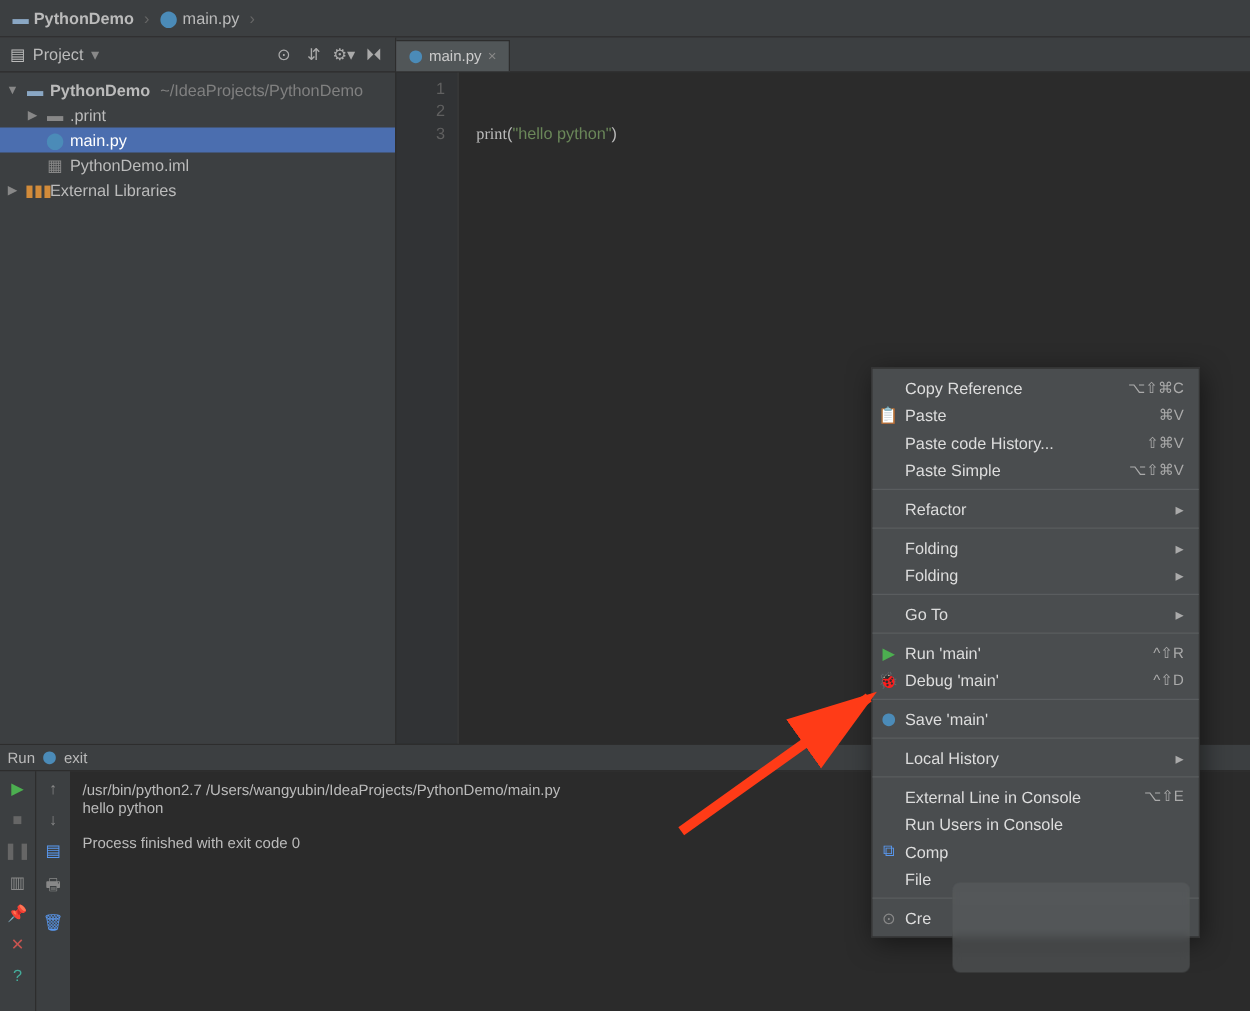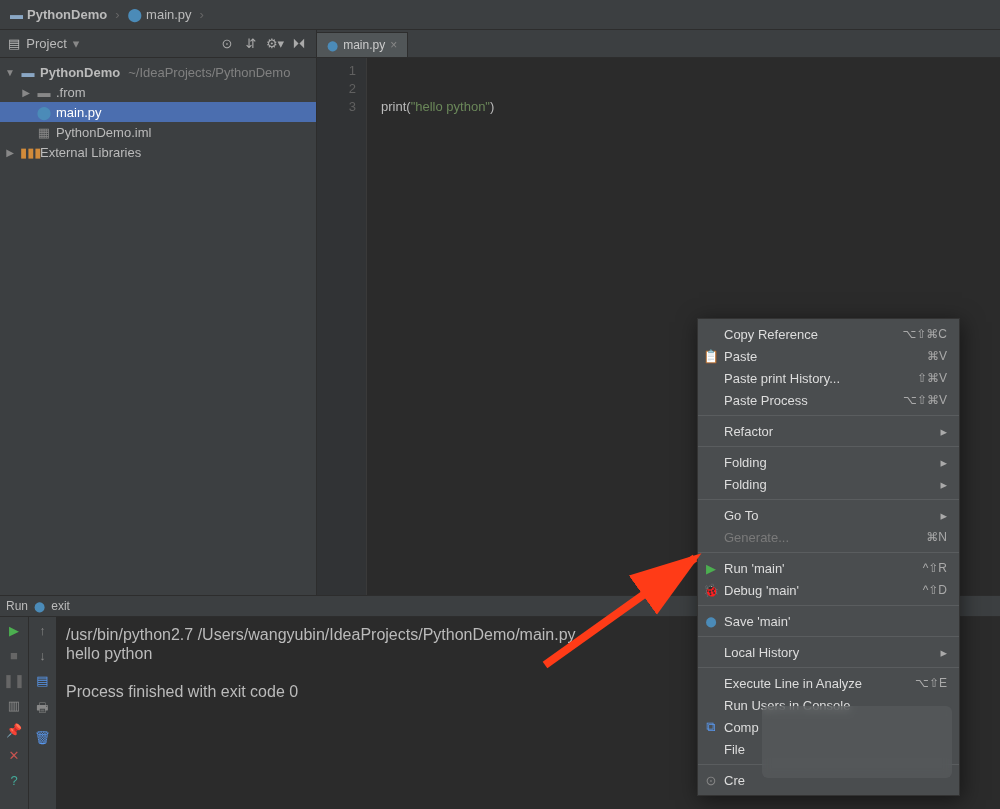--- a/index.html
+++ b/index.html
@@ -42,31 +42,31 @@
   
   .editor-wrap{flex:1;display:flex;flex-direction:column;background:var(--bg1);}
   .tabbar{height:28px;background:var(--panel);display:flex;align-items:flex-end;border-bottom:1px solid #2d2d2d;}
   .tab{display:flex;align-items:center;gap:5px;padding:5px 10px;background:#515658;border-top:1px solid #2d2d2d;border-right:1px solid #2d2d2d;color:#ccc;font-size:12px;}
   .tab .close{color:#888;cursor:pointer;}
   .code{display:flex;flex:1;font-family:Menlo,Consolas,monospace;font-size:13px;background:var(--bg1);padding-top:4px;padding-left:36px;position:relative;}
   .gutter{position:absolute;left:0;top:0;width:50px;text-align:right;padding:4px 10px 0 0;color:var(--gutter);background:#313335;height:100%;border-right:1px solid #3a3a3a;}
   .gutter div{height:18px;line-height:18px;}
   .lines{padding-left:28px;}
   .lines div{height:18px;line-height:18px;white-space:pre;}
-  .fn{color:var(--text);}
+  .fn{color:var(--text);font-family:Liberation Serif, serif;}
   .str{color:var(--green);}
   .par{color:var(--text);}
   
   .run-header{height:22px;background:var(--panel);border-top:1px solid #2d2d2d;border-bottom:1px solid #2d2d2d;display:flex;align-items:center;padding:0 6px;gap:6px;font-size:12px;}
   .run-body{display:flex;height:192px;background:var(--bg1);}
   .run-gutter{width:28px;background:var(--panel);display:flex;flex-direction:column;align-items:center;padding-top:6px;gap:10px;}
   .run-gutter2{width:28px;background:var(--panel);display:flex;flex-direction:column;align-items:center;padding-top:6px;gap:10px;border-left:1px solid #2d2d2d;}
-  .run-out{flex:1;font-family:Menlo,Consolas,monospace;font-size:16px;padding:8px 10px;color:#bbb;white-space:pre;}
-  
-  .ctx{position:absolute;left:697px;top:294px;width:263px;background:var(--menu-bg);border:1px solid #333;box-shadow:2px 4px 20px rgba(0,0,0,0.5);font-size:13px;color:#ddd;padding:4px 0;margin-top:24px;}
+  .run-out{flex:1;font-family:Menlo,Consolas,monospace;font-size:12px;padding:8px 10px;color:#bbb;white-space:pre;}
+  
+  .ctx{position:absolute;left:697px;top:294px;width:263px;background:var(--menu-bg);border:1px solid #333;box-shadow:2px 4px 20px rgba(0,0,0,0.5);font-size:13px;color:#ddd;padding:4px 0;}
   .mi{display:flex;align-items:center;height:22px;padding:0 12px 0 26px;position:relative;cursor:pointer;}
   .mi .sc{margin-left:auto;color:#aaa;font-size:12px;}
   .mi .sub{margin-left:auto;color:#aaa;}
   .mi.dis{color:#7a7a7a;}
   .mi-icon{position:absolute;left:5px;width:16px;text-align:center;}
   .sep{height:1px;background:var(--menu-sep);margin:4px 0;}
   
   .arrow{position:absolute;pointer-events:none;}
   .blur{position:absolute;background:rgba(90,93,95,0.6);backdrop-filter:blur(4px);border-radius:6px;}
   svg{display:block;}
@@ -103,21 +103,21 @@
     <div class="tree">
       <div class="tree-row">
         <span class="tree-arrow">▼</span>
         <span class="tree-icn folder-icon">▬</span>
         <b>PythonDemo</b>
         <span class="dim" style="margin-left:4px">~/IdeaProjects/PythonDemo</span>
       </div>
       <div class="tree-row" style="padding-left:20px">
         <span class="tree-arrow">▶</span>
         <span class="tree-icn" style="color:#888">▬</span>
-        <span>.from</span>
+        <span>.print</span>
       </div>
       <div class="tree-row sel" style="padding-left:36px">
         <span class="tree-icn py-icon">⬤</span>
         <span>main.py</span>
       </div>
       <div class="tree-row" style="padding-left:36px">
         <span class="tree-icn" style="color:#888">▦</span>
         <span>PythonDemo.iml</span>
       </div>
       <div class="tree-row">
@@ -184,49 +184,45 @@
   <div class="mi">
       <span>Copy Reference</span>
       <span class="sc">⌥⇧⌘C</span>
     </div>
   <div class="mi">
       <span class="mi-icon">📋</span>
       <span>Paste</span>
       <span class="sc">⌘V</span>
     </div>
   <div class="mi">
-      <span>Paste print History...</span>
+      <span>Paste code History...</span>
       <span class="sc">⇧⌘V</span>
     </div>
   <div class="mi">
-      <span>Paste Process</span>
+      <span>Paste Simple</span>
       <span class="sc">⌥⇧⌘V</span>
     </div>
   <div class="sep"></div>
   <div class="mi">
       <span>Refactor</span>
       <span class="sub">▸</span>
     </div>
   <div class="sep"></div>
   <div class="mi">
       <span>Folding</span>
       <span class="sub">▸</span>
     </div>
   <div class="mi">
       <span>Folding</span>
       <span class="sub">▸</span>
     </div>
   <div class="sep"></div>
   <div class="mi">
       <span>Go To</span>
       <span class="sub">▸</span>
-    </div>
-  <div class="mi dis">
-      <span>Generate...</span>
-      <span class="sc">⌘N</span>
     </div>
   <div class="sep"></div>
   <div class="mi">
       <span class="mi-icon" style="color:#4caf50">▶</span>
       <span>Run 'main'</span>
       <span class="sc">^⇧R</span>
     </div>
   <div class="mi">
       <span class="mi-icon" style="color:#4caf50">🐞</span>
       <span>Debug 'main'</span>
@@ -237,21 +233,21 @@
       <span class="mi-icon" style="color:#4b8bb8;font-size:10px">⬤</span>
       <span>Save 'main'</span>
     </div>
   <div class="sep"></div>
   <div class="mi">
       <span>Local History</span>
       <span class="sub">▸</span>
     </div>
   <div class="sep"></div>
   <div class="mi">
-      <span>Execute Line in Analyze</span>
+      <span>External Line in Console</span>
       <span class="sc">⌥⇧E</span>
     </div>
   <div class="mi">
       <span>Run Users in Console</span>
     </div>
   <div class="mi">
       <span class="mi-icon" style="color:#5998ef">⧉</span>
       <span>Comp</span>
     </div>
   <div class="mi">

